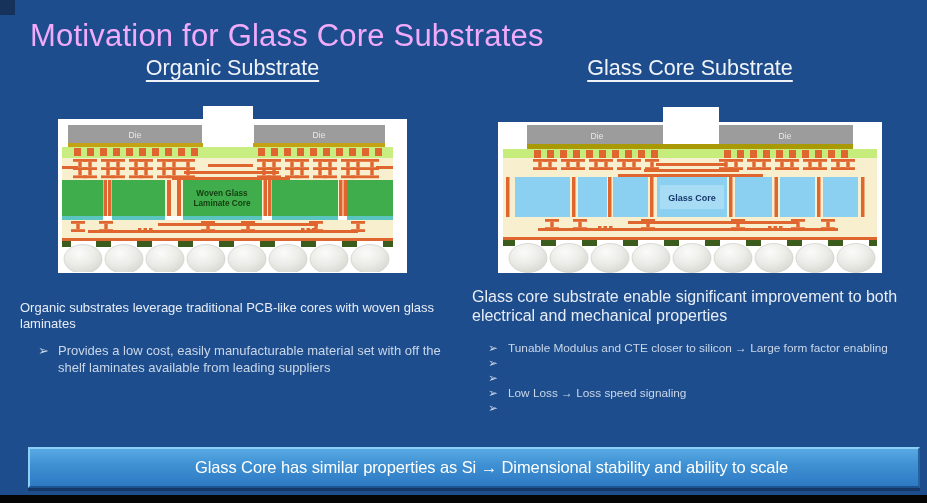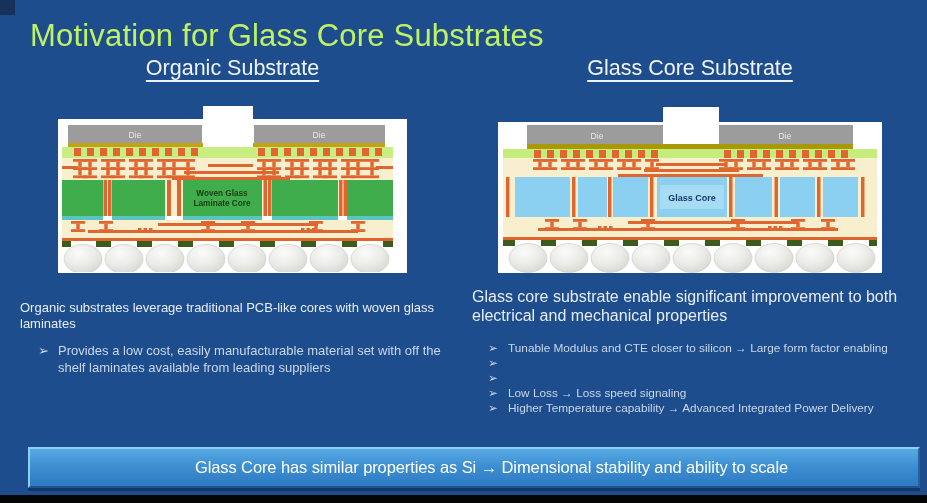--- a/index.html
+++ b/index.html
@@ -1,20 +1,20 @@
 <!DOCTYPE html>
 <html><head>
 <meta charset="utf-8">
 <style>
   html,body{margin:0;padding:0;background:#000;}
   .slide{position:relative;width:927px;height:503px;background:#1e4d8d;overflow:hidden;
          font-family:"Liberation Sans",sans-serif;}
   .corner-artifact{position:absolute;left:0;top:0;width:15px;height:15px;background:#16325a;}
   .title{position:absolute;left:30px;top:18px;font-size:31px;font-weight:400;
-         color:#bef264;letter-spacing:.2px;white-space:nowrap;}
+         color:#f0abfc;letter-spacing:.2px;white-space:nowrap;}
   .col-heading{position:absolute;top:56px;font-size:21.5px;font-weight:400;color:#f0f4f9;
          text-align:center;text-decoration:underline;text-underline-offset:5px;
          text-decoration-thickness:1.5px;}
   .col-heading.left{left:58px;width:349px;}
   .col-heading.right{left:498px;width:384px;}
   .diagram{position:absolute;}
   .diagram.left{left:58px;top:106px;}
   .diagram.right{left:498px;top:107px;}
   .summary{position:absolute;color:#e7edf6;line-height:1.2;}
   .summary.left{left:20px;top:300px;width:428px;font-size:13px;}
@@ -368,21 +368,20 @@
     </li>
     <li>
       <span class="marker">➢</span>
     </li>
     <li>
       <span class="marker">➢</span>
       <span>Low Loss → Loss speed signaling</span>
     </li>
     <li>
       <span class="marker">➢</span>
-      <span>Higher Temperature capability → Advanced Integrated Power Delivery</span>
     </li>
   </ul>
 
   <div class="banner">
     <span>Glass Core has similar properties as Si → Dimensional stability and ability to scale</span>
   </div>
 
   <div class="bottom-strip"></div>
 </div>
 

